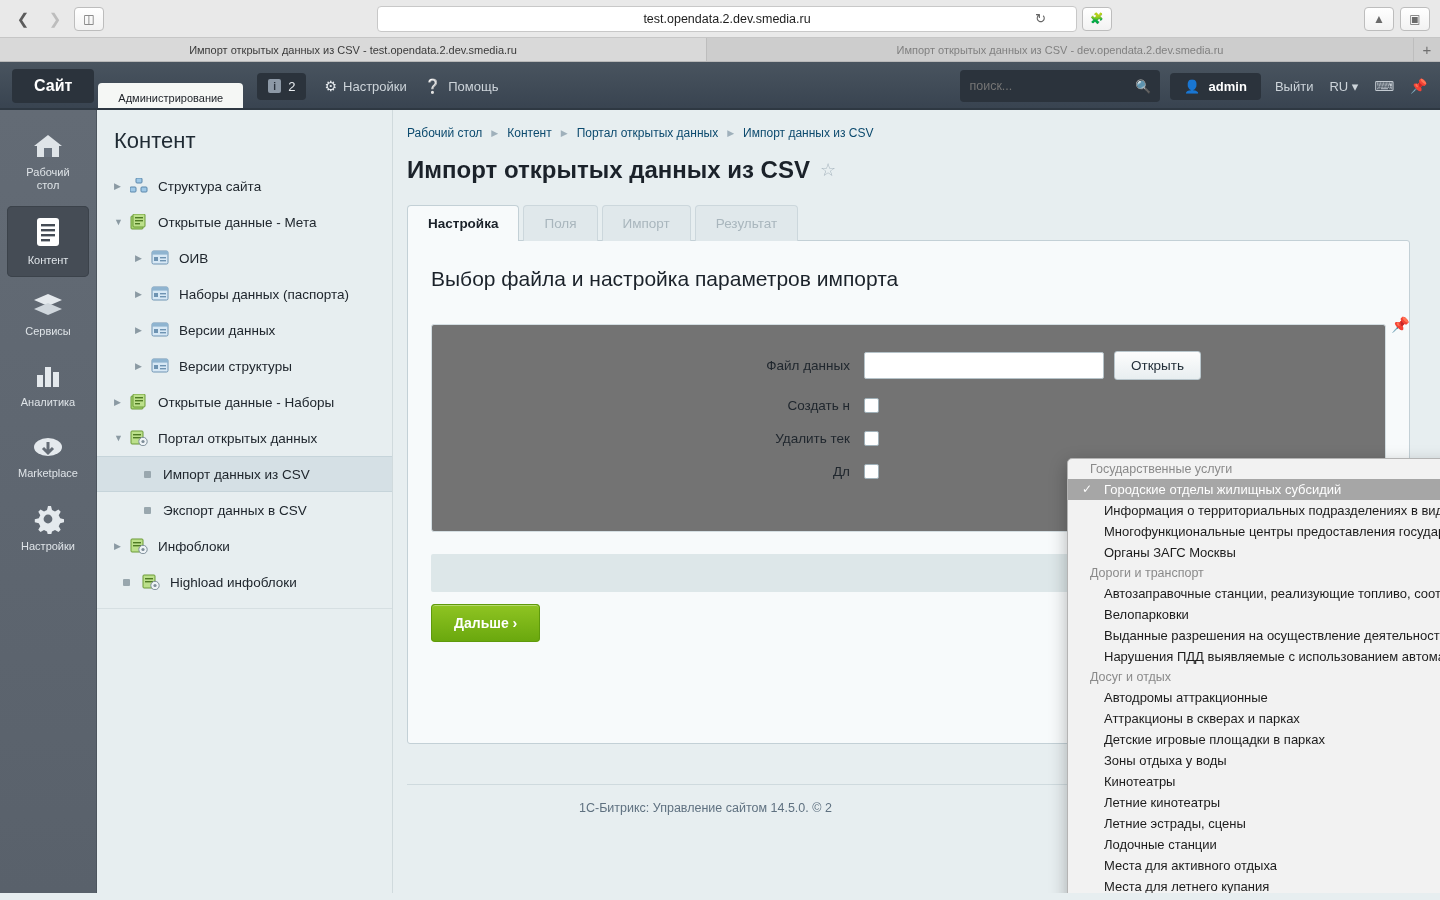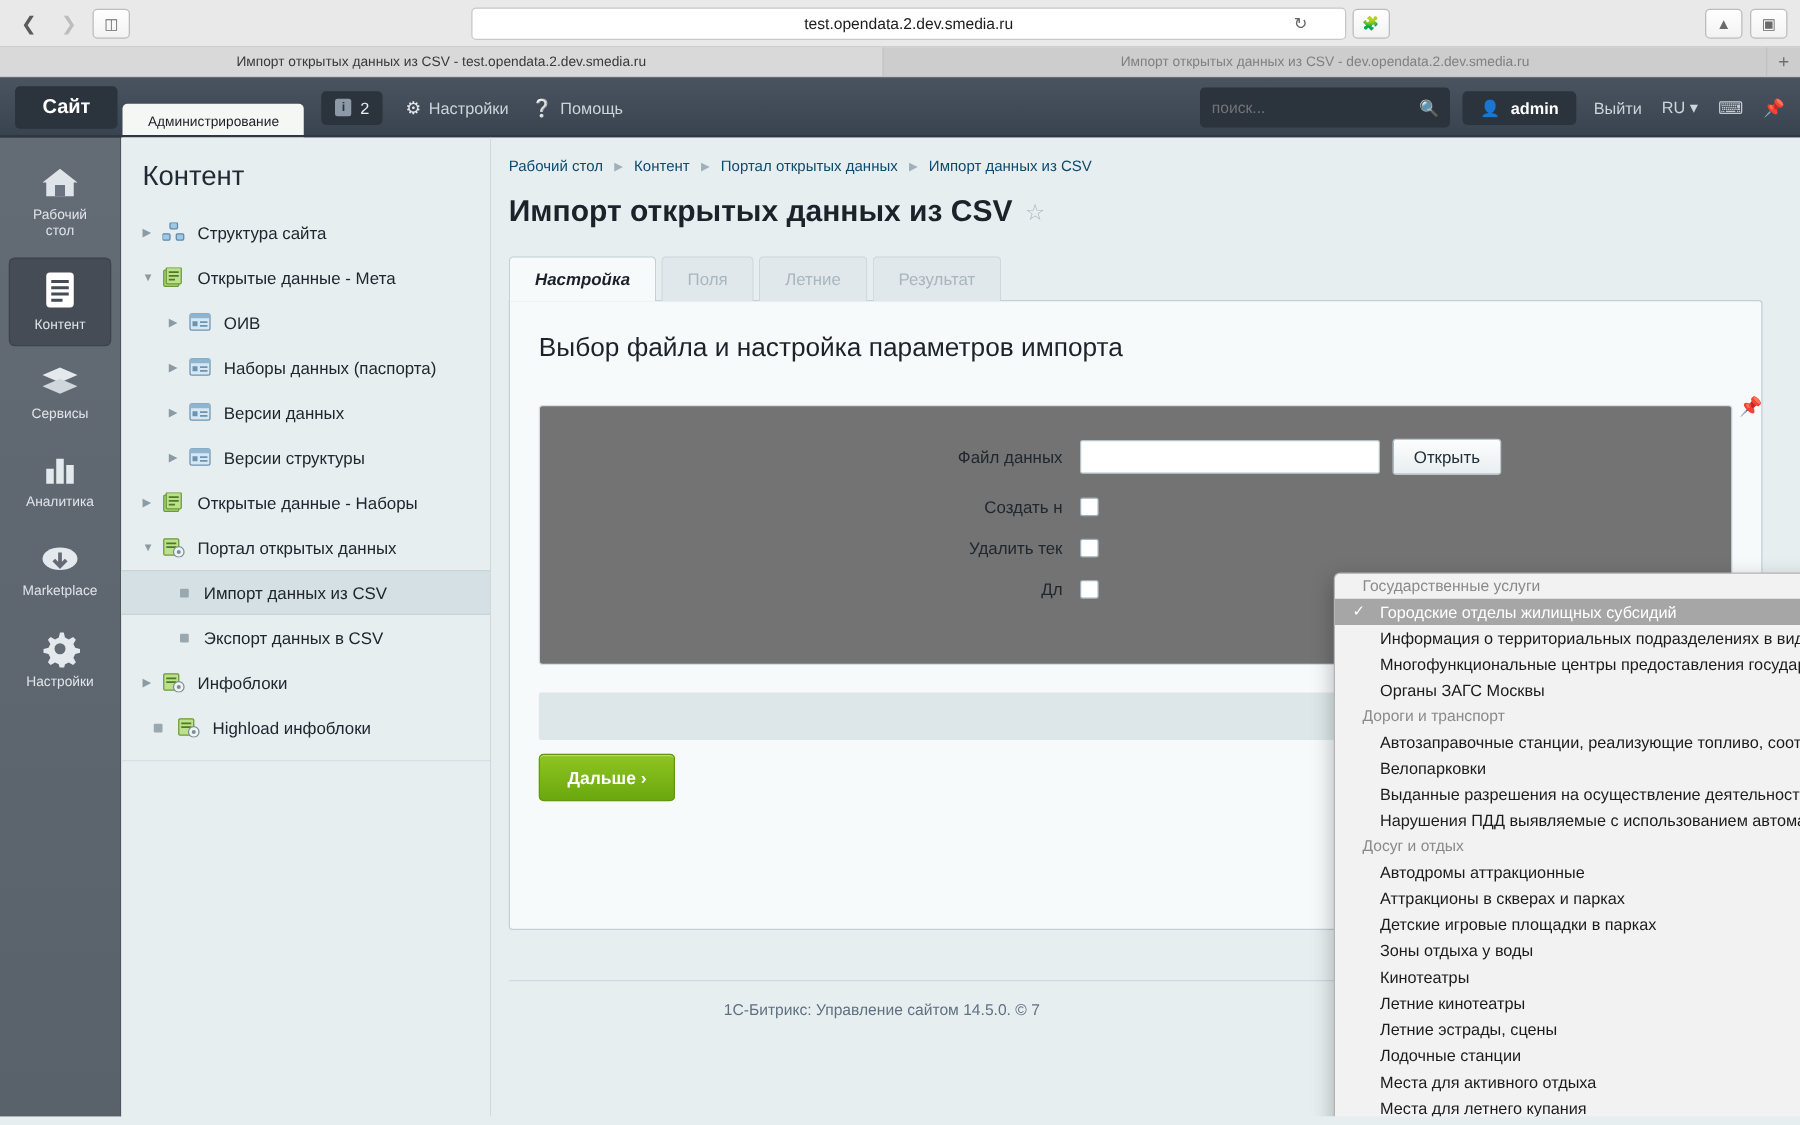--- a/index.html
+++ b/index.html
@@ -157,21 +157,21 @@
     padding: 16px 0 0 14px; display: flex; align-items: center; gap: 10px;
   }
   #page-title .star { color: #a8b6bf; font-size: 18px; font-weight: normal; }
   #pin-corner { position: absolute; right: 30px; top: 206px; color: #8b98a1; font-size: 15px; }
 
   #tabstrip { display: flex; gap: 4px; padding: 20px 0 0 14px; align-items: flex-end; }
   .ptab {
     padding: 10px 20px; font-size: 13.5px; border-radius: 4px 4px 0 0;
     border: 1px solid #ccd7dc; border-bottom: none; position: relative; top: 1px;
   }
-  .ptab.active { background: #f7fafb; color: #1b222a; font-weight: bold; border-color:#c3d0d6;font-style:italic; }
+  .ptab.active { background: #f7fafb; color: #1b222a; font-weight: bold; border-color:#c3d0d6; }
   .ptab.disabled { background: #e0e8eb; color: #a9b6bd; }
 
   #content-card {
     margin: 0 30px 0 14px; background: #f7fafb; border: 1px solid #c3d0d6;
     border-radius: 0 3px 3px 3px; padding: 26px 0 0 0; min-height: 504px;
   }
   #card-title { font-size: 21px; color: #1b222a; font-weight: normal; padding: 0 0 20px 23px; }
 
   .inner-box {
     margin: 13px 23px; border: 1px solid #d4dee2; background:#737373; border-radius: 3px;
@@ -467,21 +467,21 @@
     <div id="page-title">
       <span>Импорт открытых данных из CSV</span>
       <span class="star">☆</span>
     </div>
 
     <div id="pin-corner">📌</div>
 
     <div id="tabstrip">
       <div class="ptab active">Настройка</div>
       <div class="ptab disabled">Поля</div>
-      <div class="ptab disabled">Летние</div>
+      <div class="ptab disabled">Импорт</div>
       <div class="ptab disabled">Результат</div>
     </div>
 
     <div id="content-card">
       <div id="card-title">Выбор файла и настройка параметров импорта</div>
 
       <div class="inner-box">
         <div class="frow">
           <div class="flabel">Файл данных</div>
           <input class="finput" type="text" style="">
@@ -501,21 +501,21 @@
         </div>
       </div>
       <div class="fstripe"></div>
 
       <div id="next-row">
         <span id="btn-next">Дальше ›</span>
       </div>
     </div>
 
     <div id="footer-sep"></div>
-    <div id="footer-text">1С-Битрикс: Управление сайтом 14.5.0. © 7</div>
+    <div id="footer-text">1С-Битрикс: Управление сайтом 14.5.0. © 2</div>
 
     <div id="dropdown">
       <div id="dd-list">
           <div class="dd-group">Государственные услуги</div>
           <div class="dd-item checked">Городские отделы жилищных субсидий</div>
           <div class="dd-item">Информация о территориальных подразделениях в виде интерактивной карты</div>
           <div class="dd-item">Многофункциональные центры предоставления государственных услуг</div>
           <div class="dd-item">Органы ЗАГС Москвы</div>
           <div class="dd-group">Дороги и транспорт</div>
           <div class="dd-item">Автозаправочные станции, реализующие топливо, соответствующее установленным экологическим требованиям</div>

